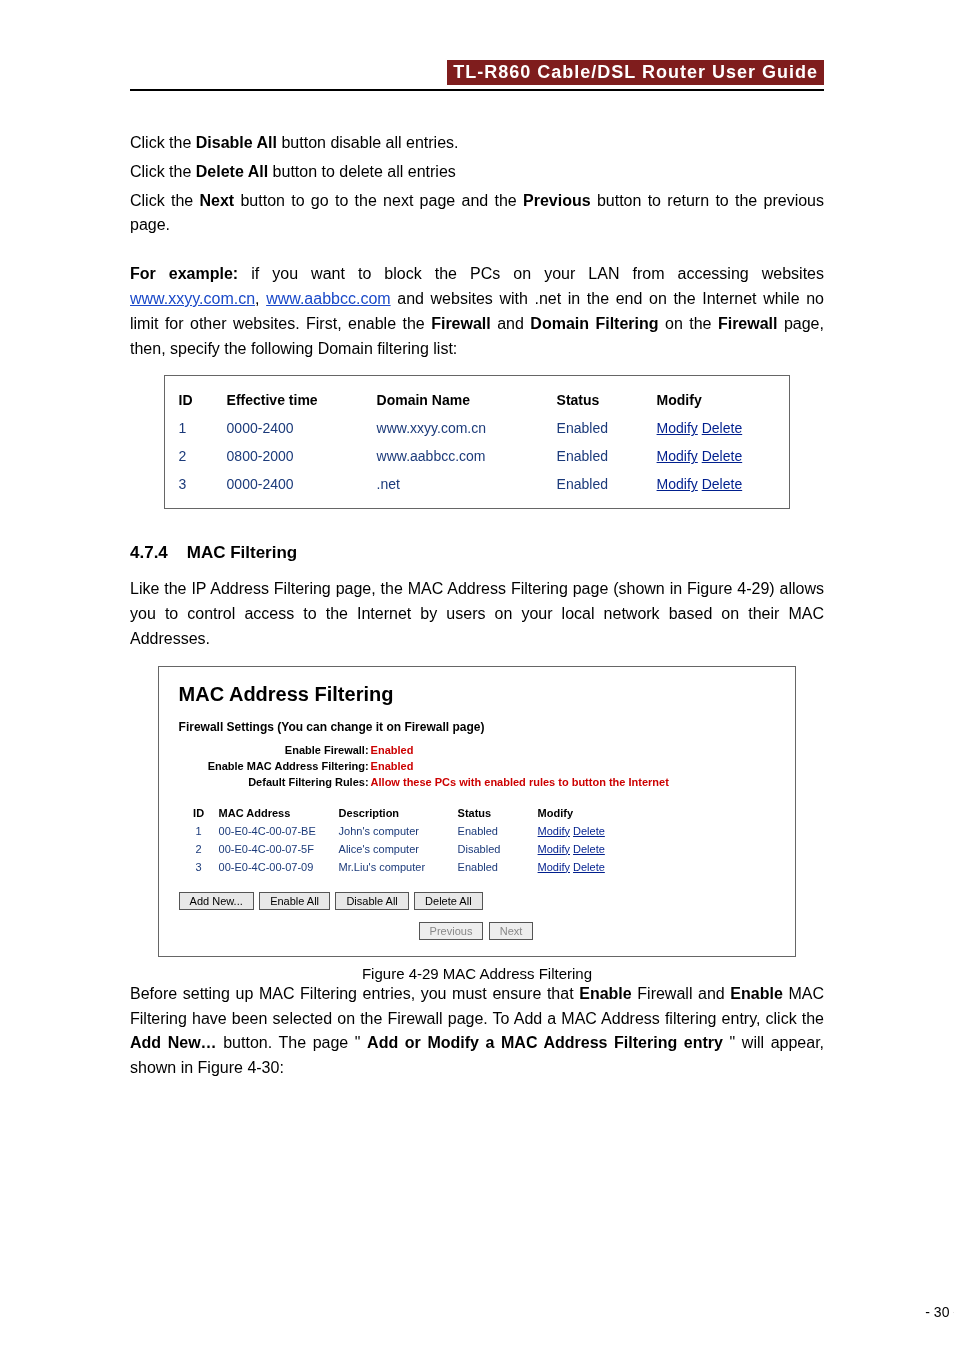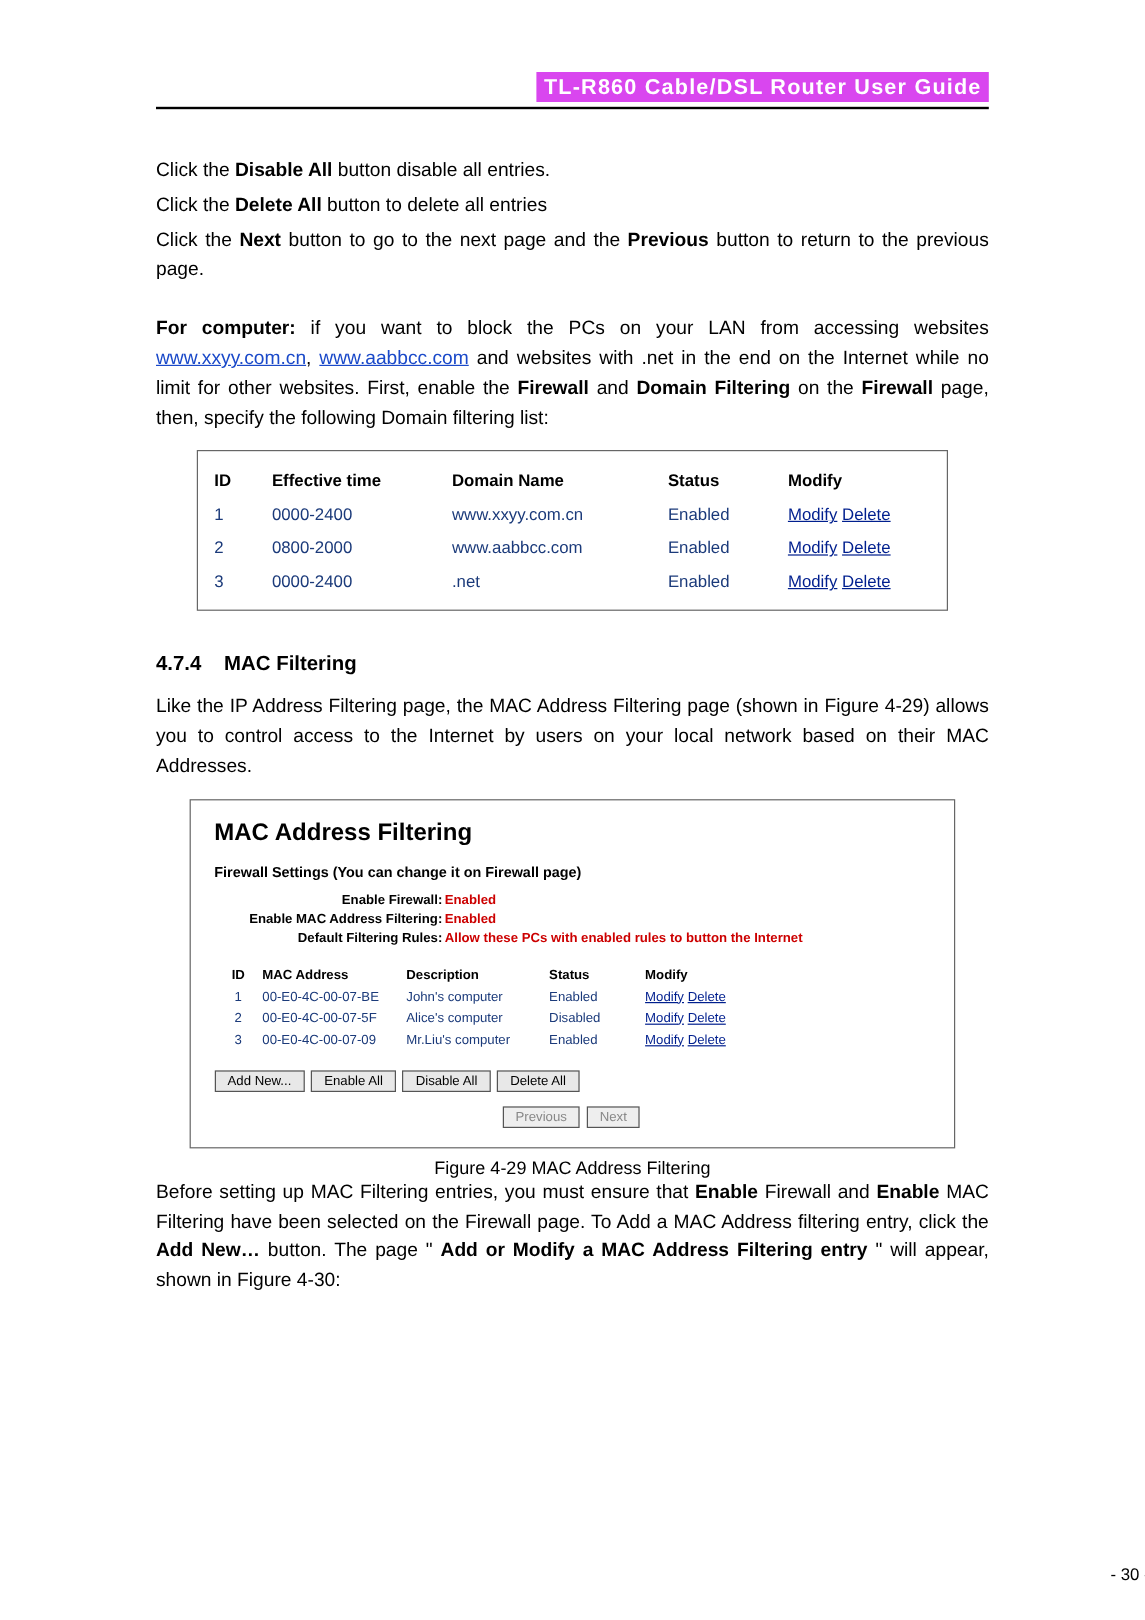--- a/index.html
+++ b/index.html
@@ -15,21 +15,21 @@
     box-sizing: border-box;
     padding: 60px 130px 40px 130px;
     position: relative;
   }
   .header-bar {
     border-bottom: 2px solid #000;
     padding-bottom: 4px;
     margin-bottom: 40px;
   }
   .header-text {
-    background: #d946ef;
+    background: #7f1d1d;
     color: #fff;
     font-weight: bold;
     font-size: 18px;
     padding: 2px 6px;
     float: right;
     letter-spacing: 1px;
   }
   .clear { clear: both; }
   .body-text {
     font-size: 16px;
@@ -144,21 +144,21 @@
       <span> button to go to the next page and the </span>
       <span class="bold">Previous</span>
       <span> button to return to the previous page.</span>
     </p>
   </div>
 
   <div class="gap"></div>
 
   <div class="body-text">
     <p>
-      <span class="bold">For computer:</span>
+      <span class="bold">For example:</span>
       <span> if you want to block the PCs on your LAN from accessing websites </span>
       <a class="link-blue">www.xxyy.com.cn</a><span>, </span>
       <a class="link-blue">www.aabbcc.com</a>
       <span> and websites with .net in the end on the Internet while no limit for other websites. First, enable the </span>
       <span class="bold">Firewall</span>
       <span> and </span>
       <span class="bold">Domain Filtering</span>
       <span> on the </span>
       <span class="bold">Firewall</span>
       <span> page, then, specify the following Domain filtering list:</span>

